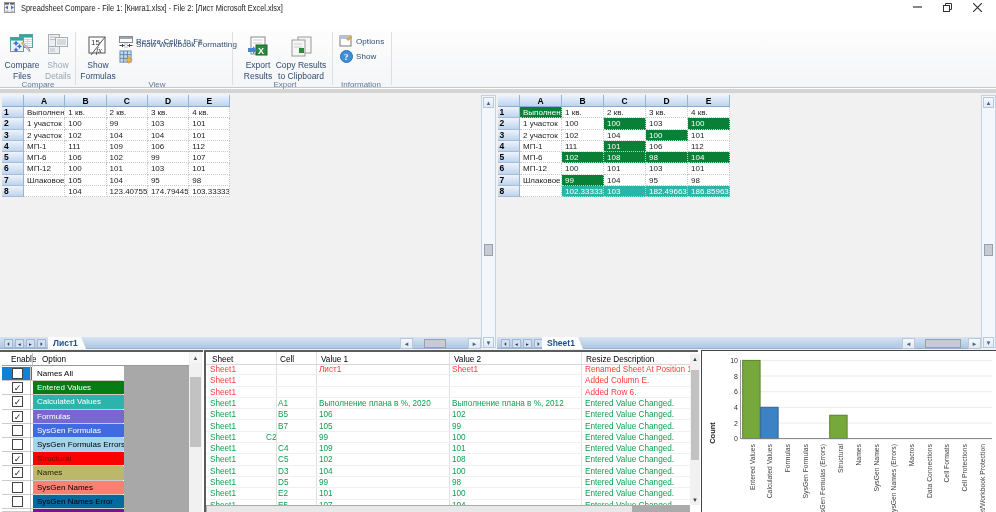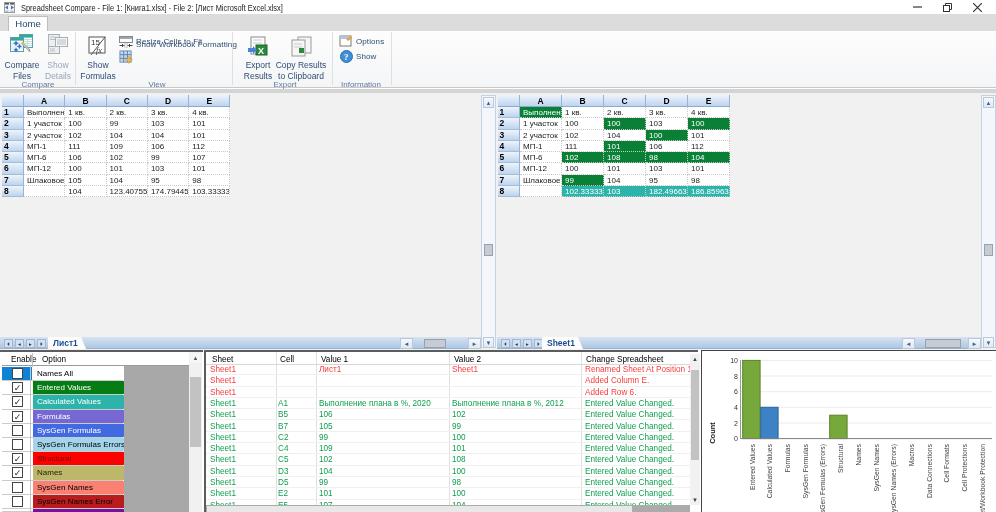--- a/index.html
+++ b/index.html
@@ -91,23 +91,20 @@
       </svg>
     <svg class="abs" style="left:943px;top:3px" width="9" height="9" viewBox="0 0 9 9">
         <rect x="0.5" y="2.5" width="6" height="6" fill="#fff" stroke="#333"></rect>
         <path d="M2.5 2.5 v-2 h6 v6 h-2" fill="none" stroke="#333"></path>
       </svg>
     <svg class="abs" style="left:973px;top:3px" width="9" height="9" viewBox="0 0 9 9">
         <path d="M0 0 L9 9 M9 0 L0 9" stroke="#333" stroke-width="1.2"></path>
       </svg>
   </div>
 
-  <div class="abs" id="tabstrip">
-      <div class="abs" id="hometab">Home</div>
-    </div>
 
   <div class="abs" id="ribbon">
 
     <svg class="abs" style="left:10px;top:3px" width="23" height="22" viewBox="0 0 23 22">
       <rect x="9.5" y="0.5" width="13" height="13" fill="#fff" stroke="#5f9ea0"></rect>
       <rect x="10" y="1" width="12" height="2.6" fill="#2fa89e"></rect>
       <line x1="10" y1="5.5" x2="22" y2="5.5" stroke="#bfe0dd"></line>
         <line x1="10" y1="7.5" x2="22" y2="7.5" stroke="#bfe0dd"></line>
       <line x1="10" y1="9.5" x2="22" y2="9.5" stroke="#bfe0dd"></line>
         <line x1="10" y1="11.5" x2="22" y2="11.5" stroke="#bfe0dd"></line>
@@ -397,21 +394,21 @@
     <div class="abs optrow" style="top:114.4px;height:14.2px">
       <div class="abs optchk" style="top:1px">✓</div>
       <div class="abs optname" style="background:#bdb76b;color:#1d1d00">Names</div>
     </div>
     <div class="abs optrow" style="top:128.6px;height:14.2px">
       <div class="abs optchk" style="top:1px"></div>
       <div class="abs optname" style="background:#fa8072;color:#000">SysGen Names</div>
     </div>
     <div class="abs optrow" style="top:142.8px;height:14.2px">
       <div class="abs optchk" style="top:1px"></div>
-      <div class="abs optname" style="background:#b91c1c;color:#000">SysGen Names Error</div>
+      <div class="abs optname" style="background:#0369a1;color:#000">SysGen Names Error</div>
     </div>
     <div class="abs optrow" style="top:157px;height:3px">
       <div class="abs" style="left:31px;width:97px;background:#7c0f9e;top:0;height:3px"></div>
     </div>
     <div class="abs" style="left:30px;top:14px;width:1px;height:146px;background:#c4c4c4"></div>
     <div class="abs" id="optgray"></div>
     <div class="abs" id="optsb">
       <div class="abs" style="left:1px;top:1px;width:11px;height:10px;font-size:6px;line-height:10px;text-align:center;color:#555;background:#f6f6f6">▲</div>
       <div class="abs" style="left:1px;top:25px;width:11px;height:70px;background:#c2c2c2"></div>
     </div>
@@ -420,21 +417,21 @@
   <div class="abs" id="results">
     <div class="abs rescol" style="left:70px"></div>
     <div class="abs rescol" style="left:110px"></div>
     <div class="abs rescol" style="left:243px"></div>
     <div class="abs rescol" style="left:375px"></div>
     <div class="abs resrow" style="left:0;top:2px;height:11px;line-height:11px;color:#000;border-bottom:1px solid #d8d8d8;width:484px">
       <span class="abs" style="left:6px">Sheet</span>
         <span class="abs" style="left:74px">Cell</span>
         <span class="abs" style="left:115px">Value 1</span>
         <span class="abs" style="left:248px">Value 2</span>
-        <span class="abs" style="left:380px">Change Spreadsheet</span>
+        <span class="abs" style="left:380px">Resize Description</span>
     </div>
     <div class="abs resrow red" style="left:0;top:12px;height:11.3px;line-height:11.3px;width:484px;border-bottom:1px solid #f0f0f0">
       <span class="abs" style="left:4px">Sheet1</span>
         <span class="abs" style="left:113px">Лист1</span>
         <span class="abs" style="left:246px">Sheet1</span>
         <span class="abs" style="left:379px">Renamed Sheet At Position 1.</span>
       </div>
     <div class="abs resrow red" style="left:0;top:23.3px;height:11.3px;line-height:11.3px;width:484px;border-bottom:1px solid #f0f0f0">
       <span class="abs" style="left:4px">Sheet1</span>
         <span class="abs" style="left:379px">Added Column E.</span>
@@ -459,21 +456,21 @@
       </div>
     <div class="abs resrow grn" style="left:0;top:68.5px;height:11.3px;line-height:11.3px;width:484px;border-bottom:1px solid #f0f0f0">
       <span class="abs" style="left:4px">Sheet1</span>
         <span class="abs" style="left:72px">B7</span>
         <span class="abs" style="left:113px">105</span>
         <span class="abs" style="left:246px">99</span>
         <span class="abs" style="left:379px">Entered Value Changed.</span>
       </div>
     <div class="abs resrow grn" style="left:0;top:79.8px;height:11.3px;line-height:11.3px;width:484px;border-bottom:1px solid #f0f0f0">
       <span class="abs" style="left:4px">Sheet1</span>
-        <span class="abs" style="left:72px">C2</span>
+        <span class="abs" style="left:60px">C2</span>
         <span class="abs" style="left:113px">99</span>
         <span class="abs" style="left:246px">100</span>
         <span class="abs" style="left:379px">Entered Value Changed.</span>
       </div>
     <div class="abs resrow grn" style="left:0;top:91.1px;height:11.3px;line-height:11.3px;width:484px;border-bottom:1px solid #f0f0f0">
       <span class="abs" style="left:4px">Sheet1</span>
         <span class="abs" style="left:72px">C4</span>
         <span class="abs" style="left:113px">109</span>
         <span class="abs" style="left:246px">101</span>
         <span class="abs" style="left:379px">Entered Value Changed.</span>

